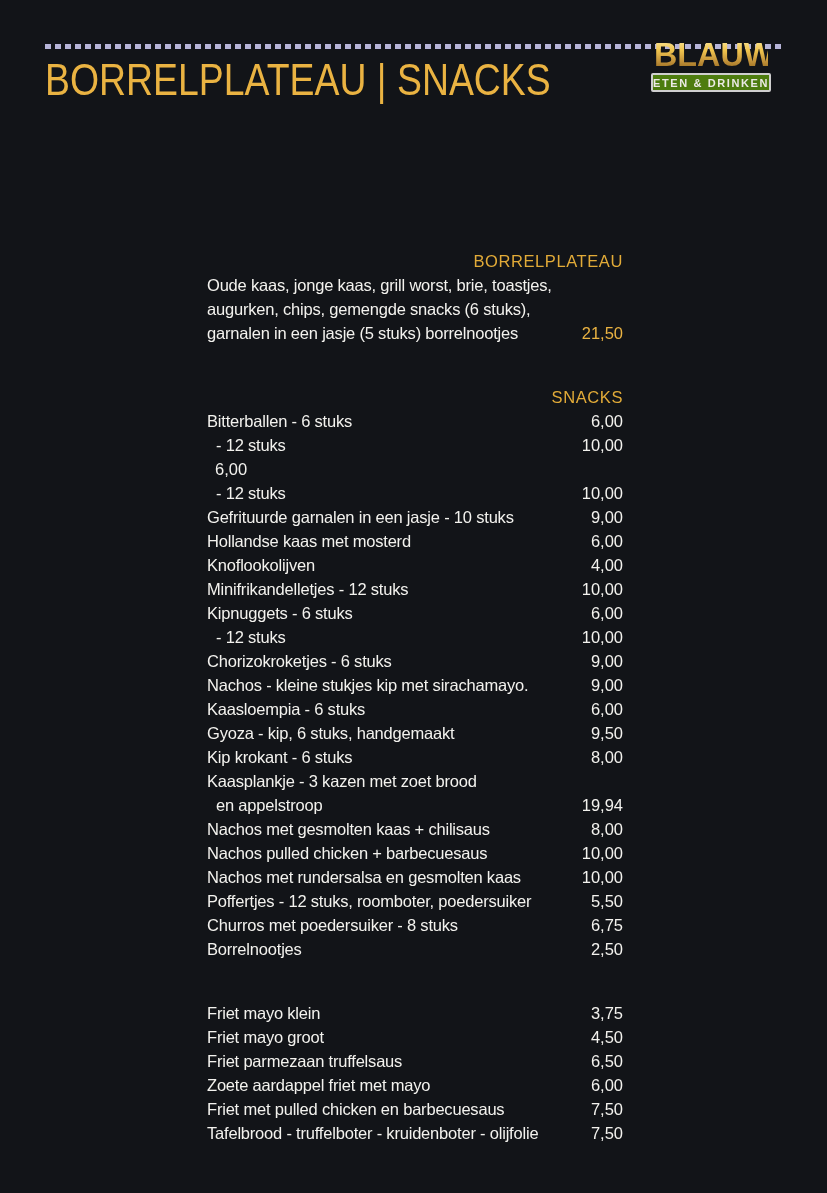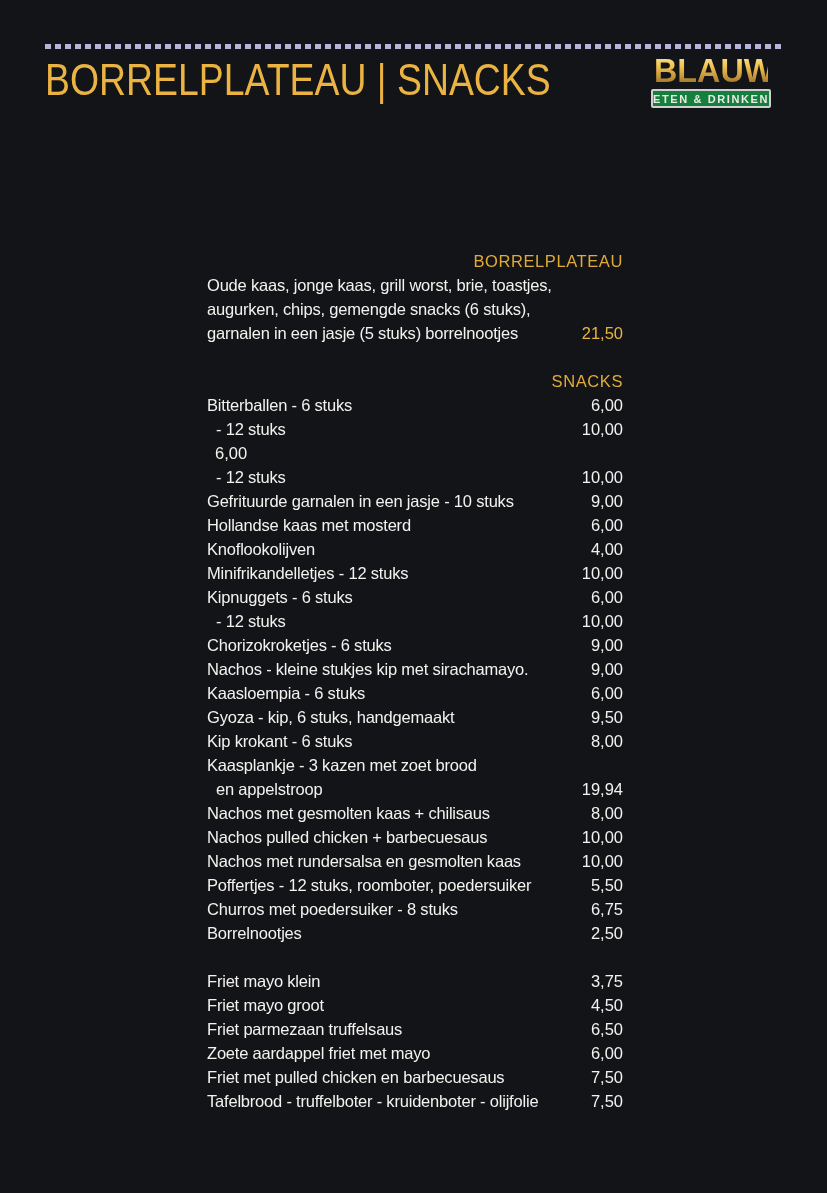--- a/index.html
+++ b/index.html
@@ -25,47 +25,47 @@
   .page-title{
     position:absolute;left:45px;top:55px;margin:0;
     color:var(--gold-bright);
     font-size:44px;font-weight:400;
     letter-spacing:0px;
     transform:scaleX(0.85);
     transform-origin:left top;
     white-space:nowrap;
   }
   .logo{
-    position:absolute;top:52px;right:56px;
+    position:absolute;top:36px;right:56px;
     text-align:center;width:120px;
   }
   .logo-wordmark{
     font-size:34px;font-weight:800;line-height:36px;
     letter-spacing:0px;
     background:linear-gradient(180deg,#fdf0ae 0%,#f0c44e 40%,#c2923a 70%,#8a5f16 100%);
     -webkit-background-clip:text;background-clip:text;
     color:transparent;
     transform:scaleX(0.95);transform-origin:center top;
     white-space:nowrap;
   }
   .logo-tagline{
     margin-top:1px;
     border:2px solid #cfcfcf;border-radius:2px;
-    background:#15803d;
+    background:#4d7c0f;
     color:#eceae6;
     font-size:11px;font-weight:700;
     letter-spacing:1.6px;
     padding:2px 0 1px 0;
     white-space:nowrap;
   }
   .content{
     position:absolute;left:207px;top:249px;width:416px;
   }
   .section{margin:0;padding:0;}
-  .section.gap{margin-top:24px;}
+  .section.gap{margin-top:40px;}
   .section-heading{
     margin:0;height:24px;line-height:24px;
     color:var(--gold);
     font-size:16.5px;font-weight:400;letter-spacing:0.6px;text-align:right;
   }
   .row{
     display:flex;justify-content:space-between;align-items:baseline;
     height:24px;line-height:24px;
     color:var(--text);
     font-size:16.5px;letter-spacing:-0.2px;

